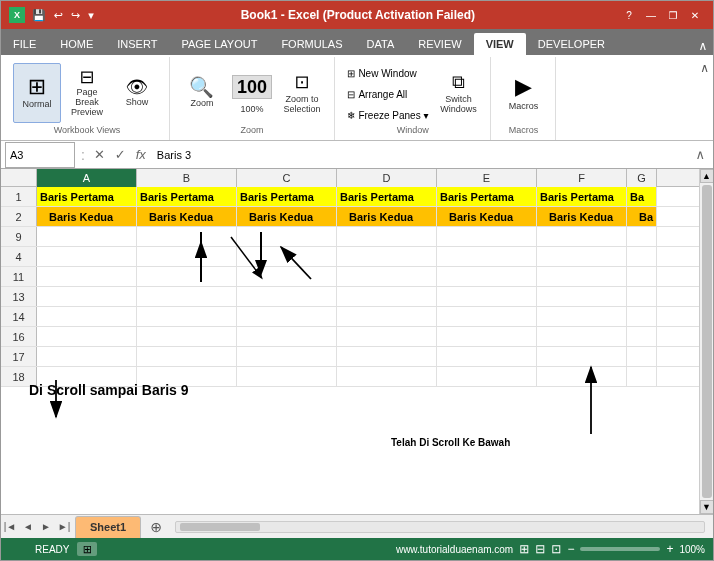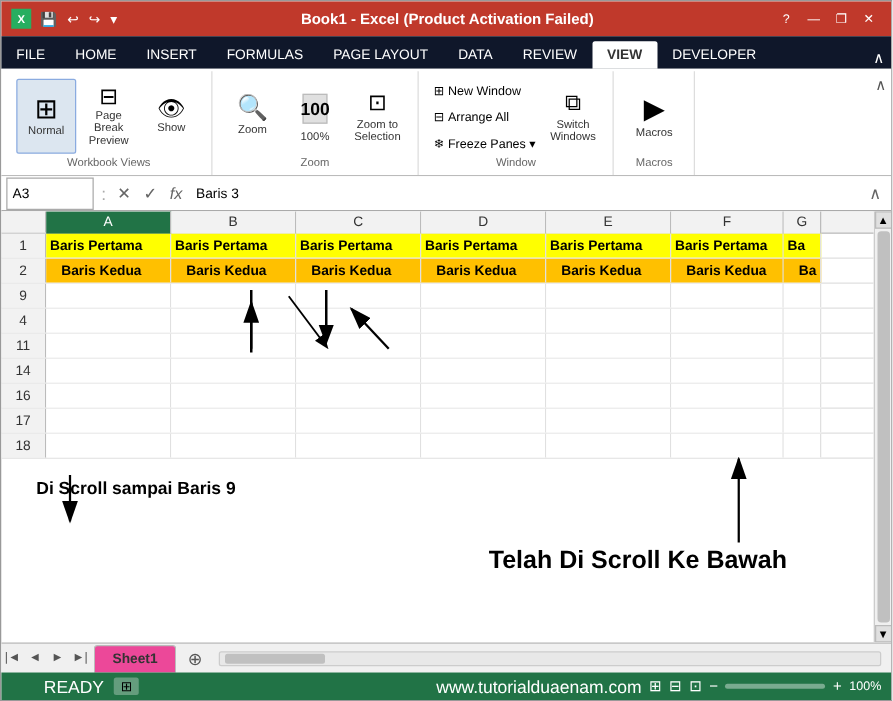--- a/index.html
+++ b/index.html
@@ -17,21 +17,21 @@
     }
     .title-bar-left { display: flex; align-items: center; gap: 4px; }
     .title-bar-title { font-size: 12px; font-weight: 600; flex: 1; text-align: center; }
     .title-bar-controls { display: flex; gap: 2px; }
     .title-btn { width: 20px; height: 18px; display: flex; align-items: center; justify-content: center; font-size: 10px; cursor: pointer; color: white; }
     .title-icon { width: 16px; height: 16px; background: #27ae60; display: flex; align-items: center; justify-content: center; font-size: 9px; color: white; font-weight: bold; }
     .qs-btn { font-size: 11px; cursor: pointer; color: white; background: none; border: none; padding: 1px 3px; }
 
     
     .ribbon-tabs {
-      background: #0f172a;
+      background: #737373;
       display: flex;
       height: 26px;
       align-items: flex-end;
     }
     .ribbon-tab {
       padding: 4px 12px;
       font-size: 11px;
       color: white;
       cursor: pointer;
       border-radius: 2px 2px 0 0;
@@ -231,33 +231,33 @@
       border: 1px solid #bbb;
       border-bottom: none;
       font-size: 11px;
       color: #333;
       cursor: pointer;
       display: flex;
       align-items: center;
       margin-left: 2px;
       border-radius: 3px 3px 0 0;
     }
-    .sheet-tab.active { background: #ec4899; font-weight: 600; }
+    .sheet-tab.active { background: #fdba74; font-weight: 600; }
     .add-sheet-btn { width: 22px; height: 18px; display: flex; align-items: center; justify-content: center; cursor: pointer; font-size: 14px; color: #555; margin-left: 4px; }
 
     
     .status-bar {
       height: 22px;
       background: #217346;
       display: flex;
       align-items: center;
       padding: 0 8px;
       gap: 8px;
     }
-    .status-item { font-size: 14px; color: white; padding-left: 26px; }
+    .status-item { font-size: 10px; color: white; padding-left: 26px; }
     .status-right { margin-left: auto; display: flex; align-items: center; gap: 6px; }
     .zoom-slider { width: 80px; height: 4px; background: rgba(255,255,255,0.4); border-radius: 2px; }
     .zoom-val { font-size: 10px; color: white; }
 
     
     .outer {
       width: 714px;
       height: 561px;
       border: 1px solid #999;
       overflow: hidden;
@@ -305,22 +305,22 @@
       <span class="title-btn">—</span>
       <span class="title-btn">❐</span>
       <span class="title-btn">✕</span>
     </div>
   </div>
 
   <div class="ribbon-tabs">
     <div class="ribbon-tab">FILE</div>
     <div class="ribbon-tab">HOME</div>
     <div class="ribbon-tab">INSERT</div>
+    <div class="ribbon-tab">PAGE LAYOUT</div>
     <div class="ribbon-tab">FORMULAS</div>
-    <div class="ribbon-tab">PAGE LAYOUT</div>
     <div class="ribbon-tab">DATA</div>
     <div class="ribbon-tab">REVIEW</div>
     <div class="ribbon-tab active">VIEW</div>
     <div class="ribbon-tab">DEVELOPER</div>
     <div style="margin-left:auto; display:flex; align-items:center;">
       <span class="title-btn" style="color:white; font-size:12px;">∧</span>
     </div>
   </div>
 
   <div class="ribbon-body">
@@ -343,21 +343,21 @@
       <div class="ribbon-group-label">Workbook Views</div>
     </div>
 
     <div class="ribbon-group">
       <div class="ribbon-group-content">
         <div class="rb-large">
           <div style="font-size:20px; line-height:1;">🔍</div>
           <div class="rb-label">Zoom</div>
         </div>
         <div class="rb-large">
-          <div style="font-size:14px; font-weight:bold; background:#e0e0e0; border:1px solid #bbb; width:20px; height:24px; display:flex; align-items:center; justify-content:center; margin:4px 0;">100</div>
+          <div style="font-size:18px; font-weight:bold; background:#e0e0e0; border:1px solid #bbb; width:40px; height:24px; display:flex; align-items:center; justify-content:center; margin:4px 0;">100</div>
           <div class="rb-label">100%</div>
         </div>
         <div class="rb-large">
           <div style="font-size:18px;">⊡</div>
           <div class="rb-label">Zoom to<br>Selection</div>
         </div>
       </div>
       <div class="ribbon-group-label">Zoom</div>
     </div>
 
@@ -474,20 +474,30 @@
           <div class="row-header">11</div>
           <div class="cell cw-a empty"></div>
           <div class="cell cw-b empty"></div>
           <div class="cell cw-c empty"></div>
           <div class="cell cw-d empty"></div>
           <div class="cell cw-e empty"></div>
           <div class="cell cw-f empty"></div>
           <div class="cell cw-g empty"></div>
         </div>
         <div class="sheet-row">
+          <div class="row-header">13</div>
+          <div class="cell cw-a empty"></div>
+          <div class="cell cw-b empty"></div>
+          <div class="cell cw-c empty"></div>
+          <div class="cell cw-d empty"></div>
+          <div class="cell cw-e empty"></div>
+          <div class="cell cw-f empty"></div>
+          <div class="cell cw-g empty"></div>
+        </div>
+        <div class="sheet-row">
           <div class="row-header">14</div>
           <div class="cell cw-a empty"></div>
           <div class="cell cw-b empty"></div>
           <div class="cell cw-c empty"></div>
           <div class="cell cw-d empty"></div>
           <div class="cell cw-e empty"></div>
           <div class="cell cw-f empty"></div>
           <div class="cell cw-g empty"></div>
         </div>
         <div class="sheet-row">
@@ -533,21 +543,21 @@
 
           <line x1="230" y1="10" x2="260" y2="50" stroke="black" stroke-width="1.5" marker-end="url(#arrow2)"></line>
           <defs>
             <marker id="arrow2" markerWidth="8" markerHeight="8" refX="6" refY="3" orient="auto">
               <path d="M0,0 L0,6 L8,3 z" fill="black"></path>
             </marker>
           </defs>
         </svg>
 
         <div class="annotation" style="top:155px; left:28px; font-size:14px; font-weight:bold;">Di Scroll sampai Baris 9</div>
-        <div class="annotation" style="top:210px; left:390px; font-size:20px; font-weight:bold;">Telah Di Scroll Ke Bawah</div>
+        <div class="annotation" style="top:210px; left:390px; font-size:10px; font-weight:bold;">Telah Di Scroll Ke Bawah</div>
 
         <svg style="position:absolute; top:0; left:0; width:700px; height:280px; pointer-events:none;">
           <defs>
             <marker id="arrowhead" markerWidth="10" markerHeight="7" refX="9" refY="3.5" orient="auto">
               <polygon points="0 0, 10 3.5, 0 7" fill="black"></polygon>
             </marker>
           </defs>
 
           <line x1="200" y1="52" x2="200" y2="15" stroke="black" stroke-width="1.8" marker-end="url(#arrowhead)"></line>
 

